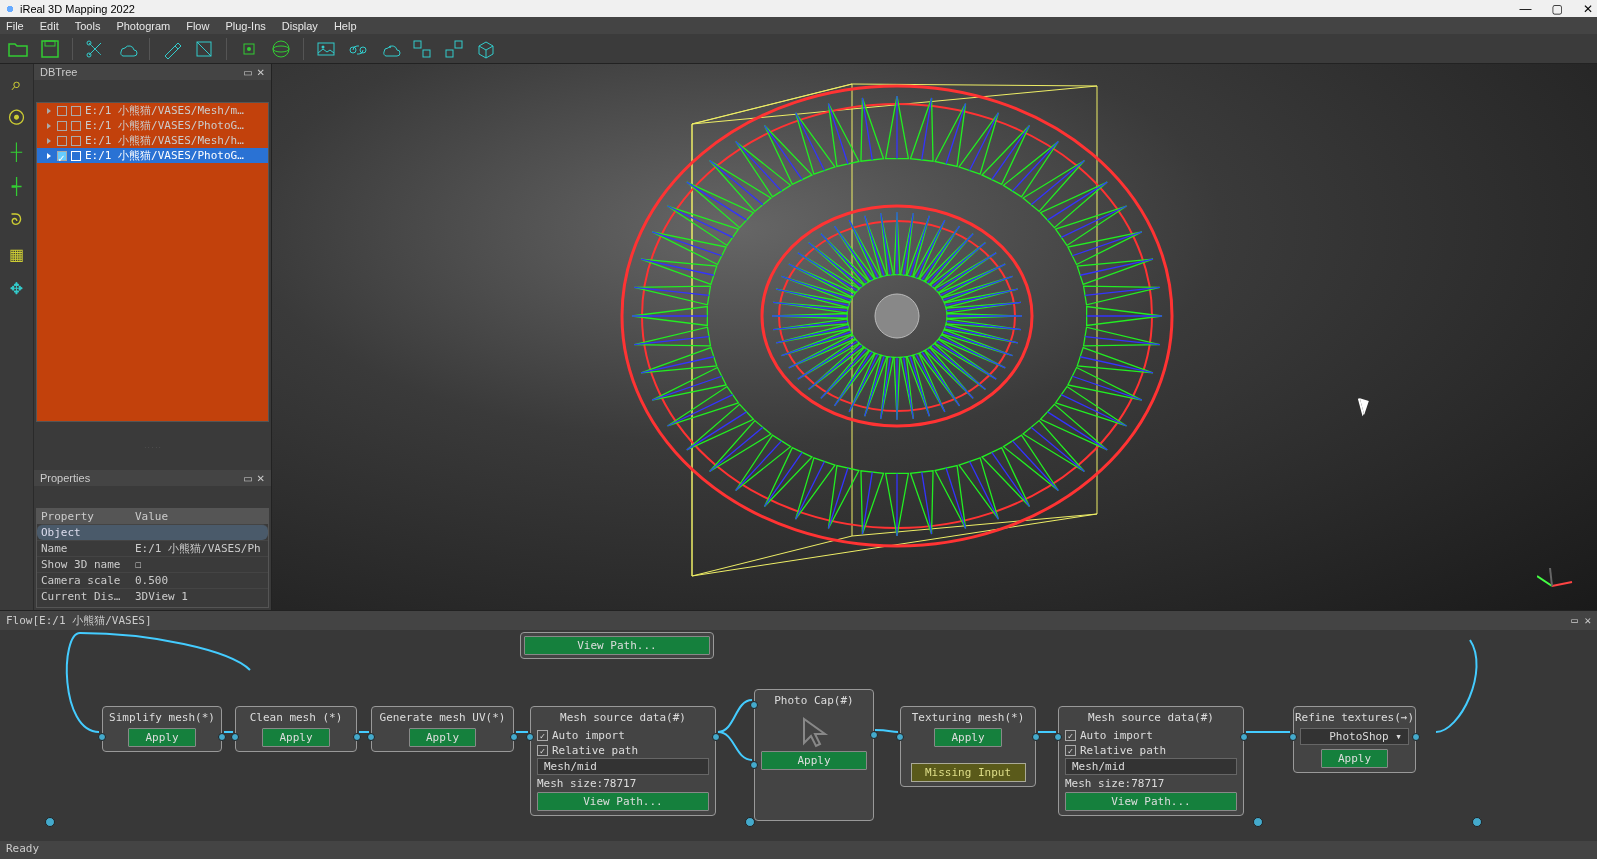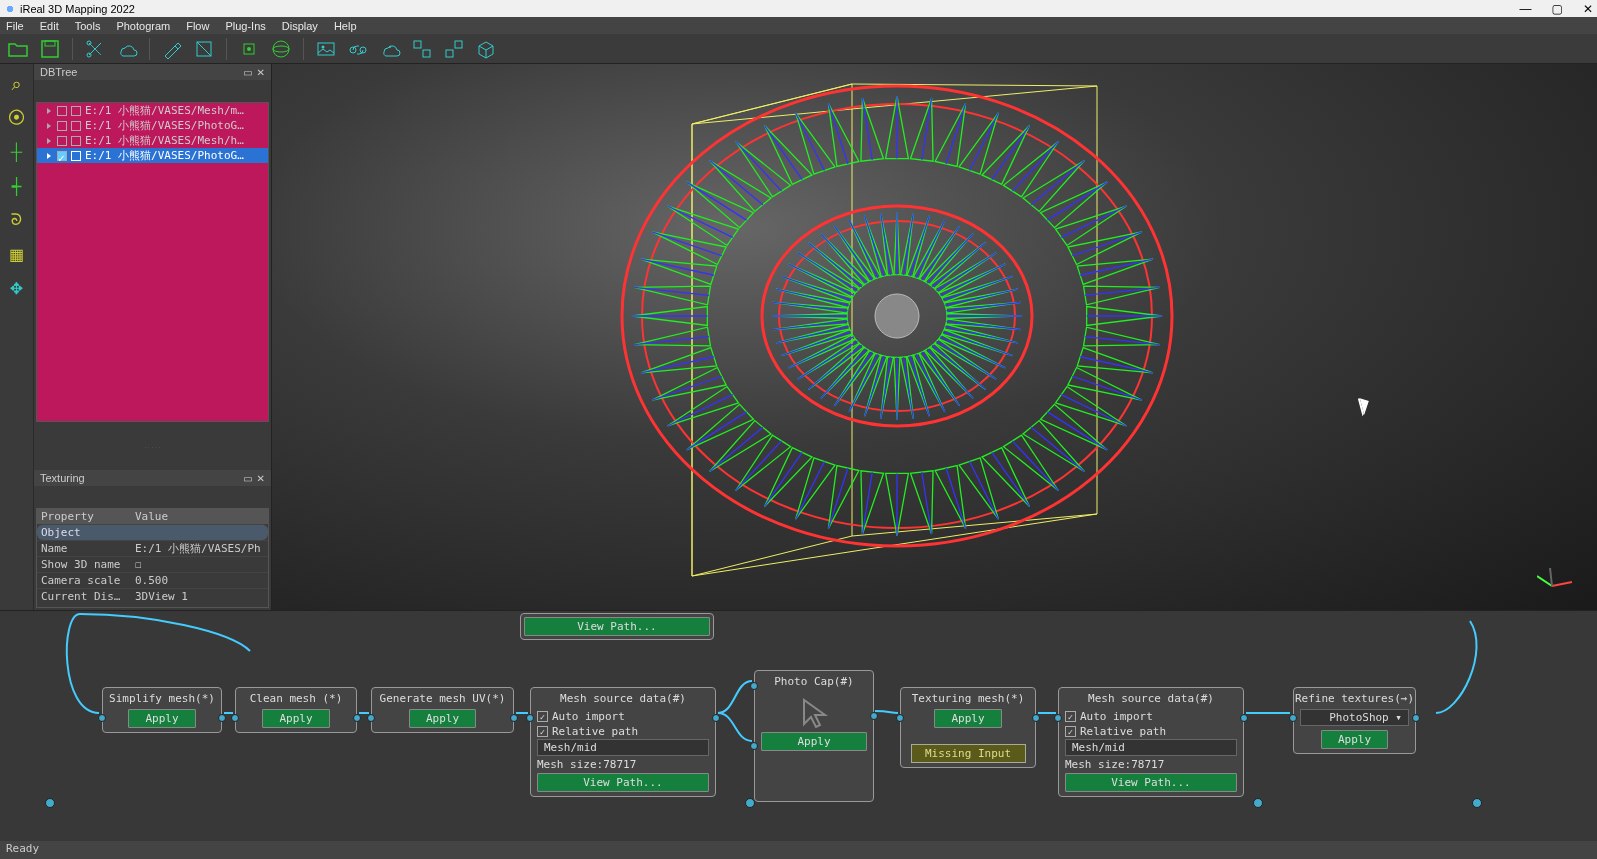--- a/index.html
+++ b/index.html
@@ -23,21 +23,21 @@
   .toolbar .sep { width: 1px; height: 22px; background: #555; margin: 0 2px; }
 
   
   .content-row { flex: 1 1 auto; display: flex; min-height: 0; }
   .left-tools { width: 34px; background: #3a3a3a; border-right: 1px solid #2a2a2a; display: flex; flex-direction: column; align-items: center; padding-top: 10px; gap: 14px; }
   .lt-icon { width: 20px; height: 20px; display: flex; align-items: center; justify-content: center; }
 
   .side-panel { width: 238px; background: #3a3a3a; display: flex; flex-direction: column; border-right: 1px solid #222; gap: 20px; }
   .panel-header { background: #444; padding: 2px 6px; font-size: 11px; display: flex; align-items: center; }
   .panel-header .icons { margin-left: auto; display: flex; gap: 4px; font-size: 10px; }
-  .tree-area { flex: 0 0 320px; background: #be185d; border: 1px solid #555; margin: 2px; overflow: hidden; }
+  .tree-area { flex: 0 0 320px; background: #c2410c; border: 1px solid #555; margin: 2px; overflow: hidden; }
   .tree-row { display: flex; align-items: center; font-size: 11px; height: 15px; padding-left: 10px; gap: 4px; white-space: nowrap; font-family: monospace, "Microsoft YaHei"; }
   .tree-row.sel { background: #2a72d4; color: #fff; }
   .tri { display: inline-block; width: 0; height: 0; border-left: 4px solid #aaa; border-top: 3px solid transparent; border-bottom: 3px solid transparent; margin-right: 2px; }
   .cb { width: 10px; height: 10px; border: 1px solid #aaa; display: inline-block; }
   .cb.checked { background: #6cf; }
   .ficon { width: 10px; height: 10px; border: 1px solid #aaa; display: inline-block; }
 
   .splitter { height: 6px; background: #3a3a3a; text-align: center; font-size: 6px; color: #777; }
 
   .props { flex: 1; display: flex; flex-direction: column; border: 1px solid #555; margin: 2px; background: #3a3a3a; }
@@ -230,21 +230,21 @@
       <div class="tree-row sel">
           <span class="tri" style="border-left-color:#fff"></span>
           <span class="cb checked">✓</span>
           <span class="ficon" style="border-color:#fff"></span>
           <span data-bind="dbtree.items.3.label">E:/1 小熊猫/VASES/PhotoG…</span>
         </div>
     </div>
     <div class="splitter">· · · · ·</div>
 
     <div class="panel-header">
-      <span data-bind="properties.title">Texturing</span>
+      <span data-bind="properties.title">Properties</span>
       <span class="icons">
           <span>▭</span> 
           <span>✕</span>
         </span>
     </div>
     <div class="props">
       <div class="prop-grid">
         <div class="prop-head">
           <span class="pc1" data-bind="properties.head.c1">Property</span>
             <span data-bind="properties.head.c2">Value</span>
@@ -491,20 +491,24 @@
     <div class="cursor"></div>
     <svg class="axes" width="40" height="30">
       <line x1="15" y1="18" x2="35" y2="14" stroke="#f44" stroke-width="2"></line>
       <line x1="15" y1="18" x2="0" y2="8" stroke="#4f4" stroke-width="2"></line>
       <line x1="15" y1="18" x2="13" y2="0" stroke="#666" stroke-width="2"></line>
     </svg>
   </div>
 </div>
 
 <div class="flow-panel">
+  <div class="flow-header">
+    <span data-bind="flow.title">Flow[E:/1 小熊猫/VASES]</span>
+    <span class="icons"><span>▭</span> <span>✕</span></span>
+  </div>
   <div class="graph">
 
     <svg style="position:absolute;inset:0;width:100%;height:100%">
       <path d="M80 3 C150 3 230 20 250 40" stroke="#4cf" stroke-width="2" fill="none"></path>
       <path d="M99 102 C60 102 60 3 80 3" stroke="#4cf" stroke-width="2" fill="none"></path>
       <path d="M224 102 L233 102" stroke="#4cf" stroke-width="2" fill="none"></path>
       <path d="M359 102 L369 102" stroke="#4cf" stroke-width="2" fill="none"></path>
       <path d="M516 102 L528 102" stroke="#4cf" stroke-width="2" fill="none"></path>
       <path d="M718 102 C735 102 735 70 752 70" stroke="#4cf" stroke-width="2" fill="none"></path>
       <path d="M752 130 C735 130 735 102 718 102" stroke="#4cf" stroke-width="2" fill="none"></path>

